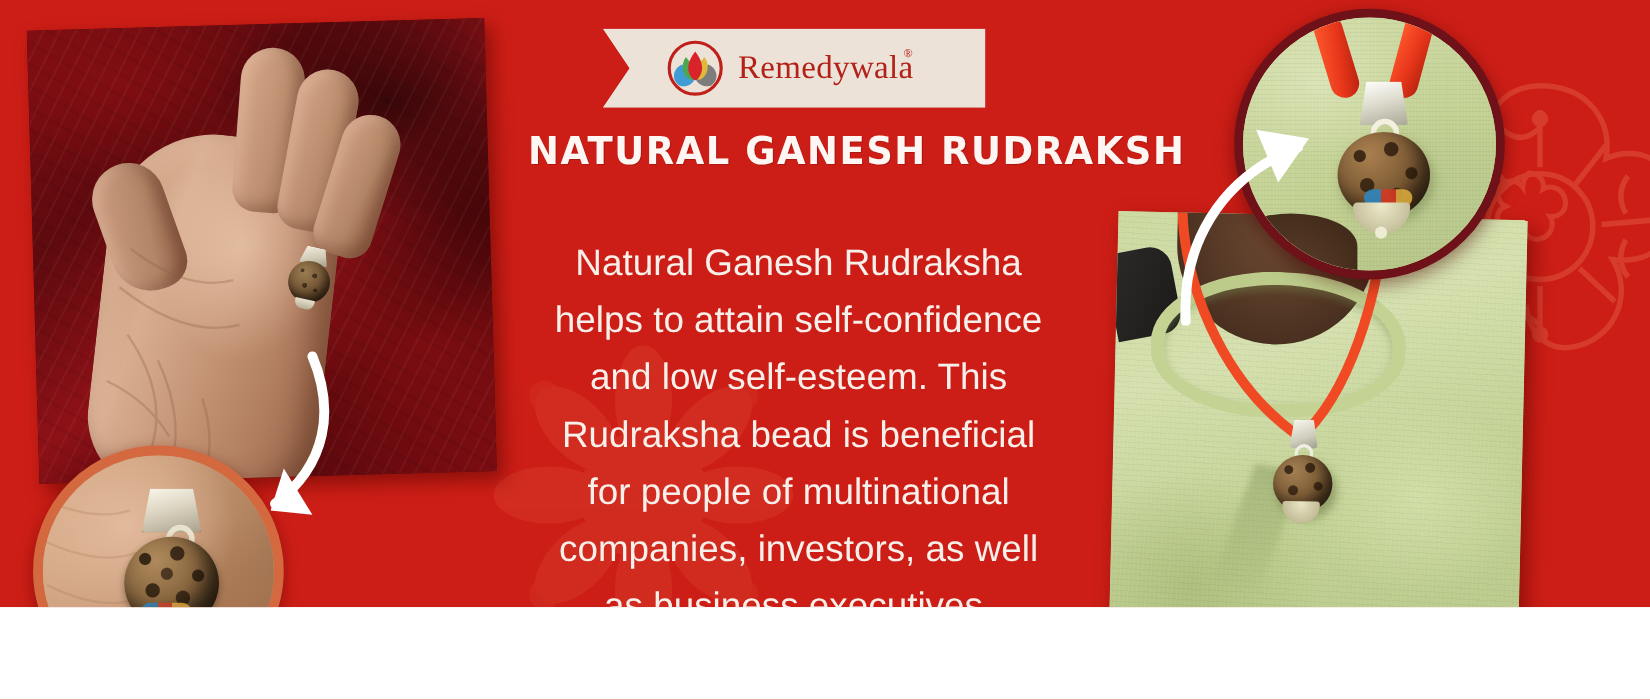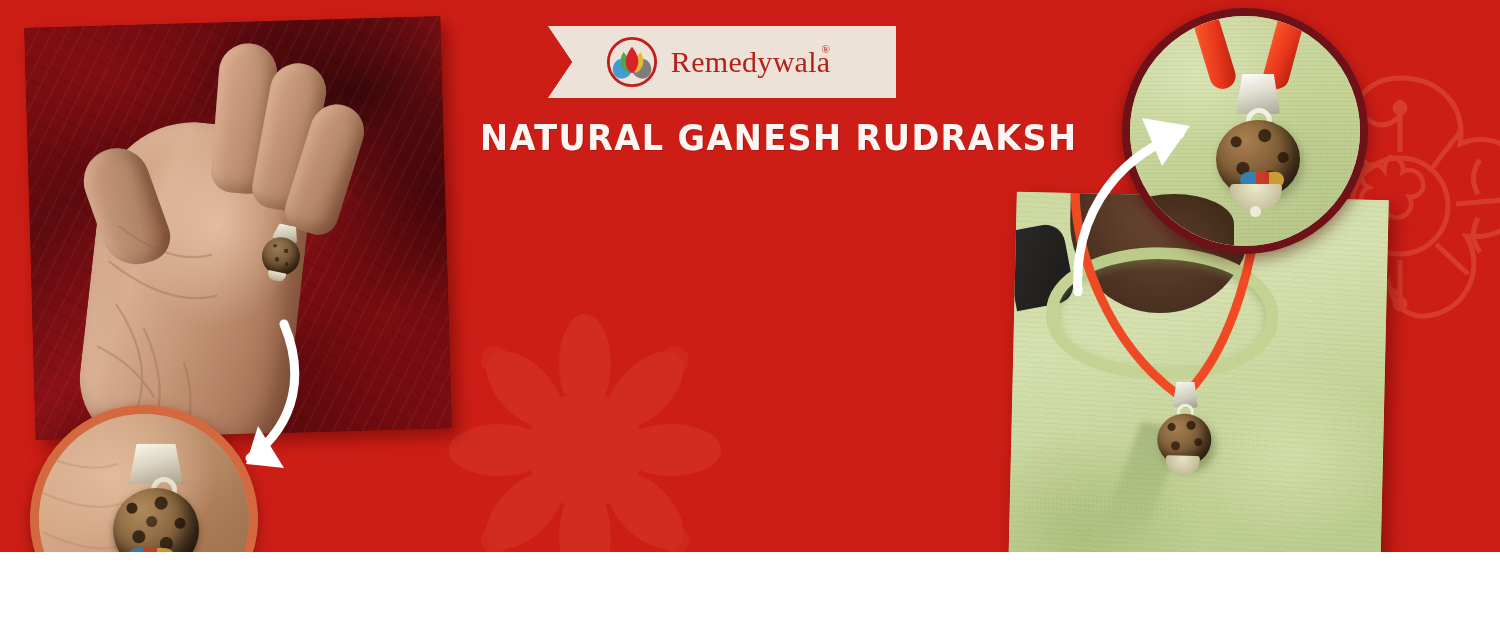--- a/index.html
+++ b/index.html
@@ -599,14 +599,15 @@
         <path d="M10 40 a22 22 0 0 1 44 0" fill="none" stroke="#ece2d7" stroke-width="0"></path>
       </svg>
       <div class="logo-text">
         <span>Remedywala</span><span class="logo-reg">®</span>
       </div>
     </div>
   </div>
 
   <div class="headline">NATURAL GANESH RUDRAKSH</div>
 
+  <div class="body-copy">Natural Ganesh Rudraksha helps to attain self-confidence and low self-esteem. This Rudraksha bead is beneficial for people of multinational companies, investors, as well as business executives.</div>
 
 </div>
 
 </body></html>

